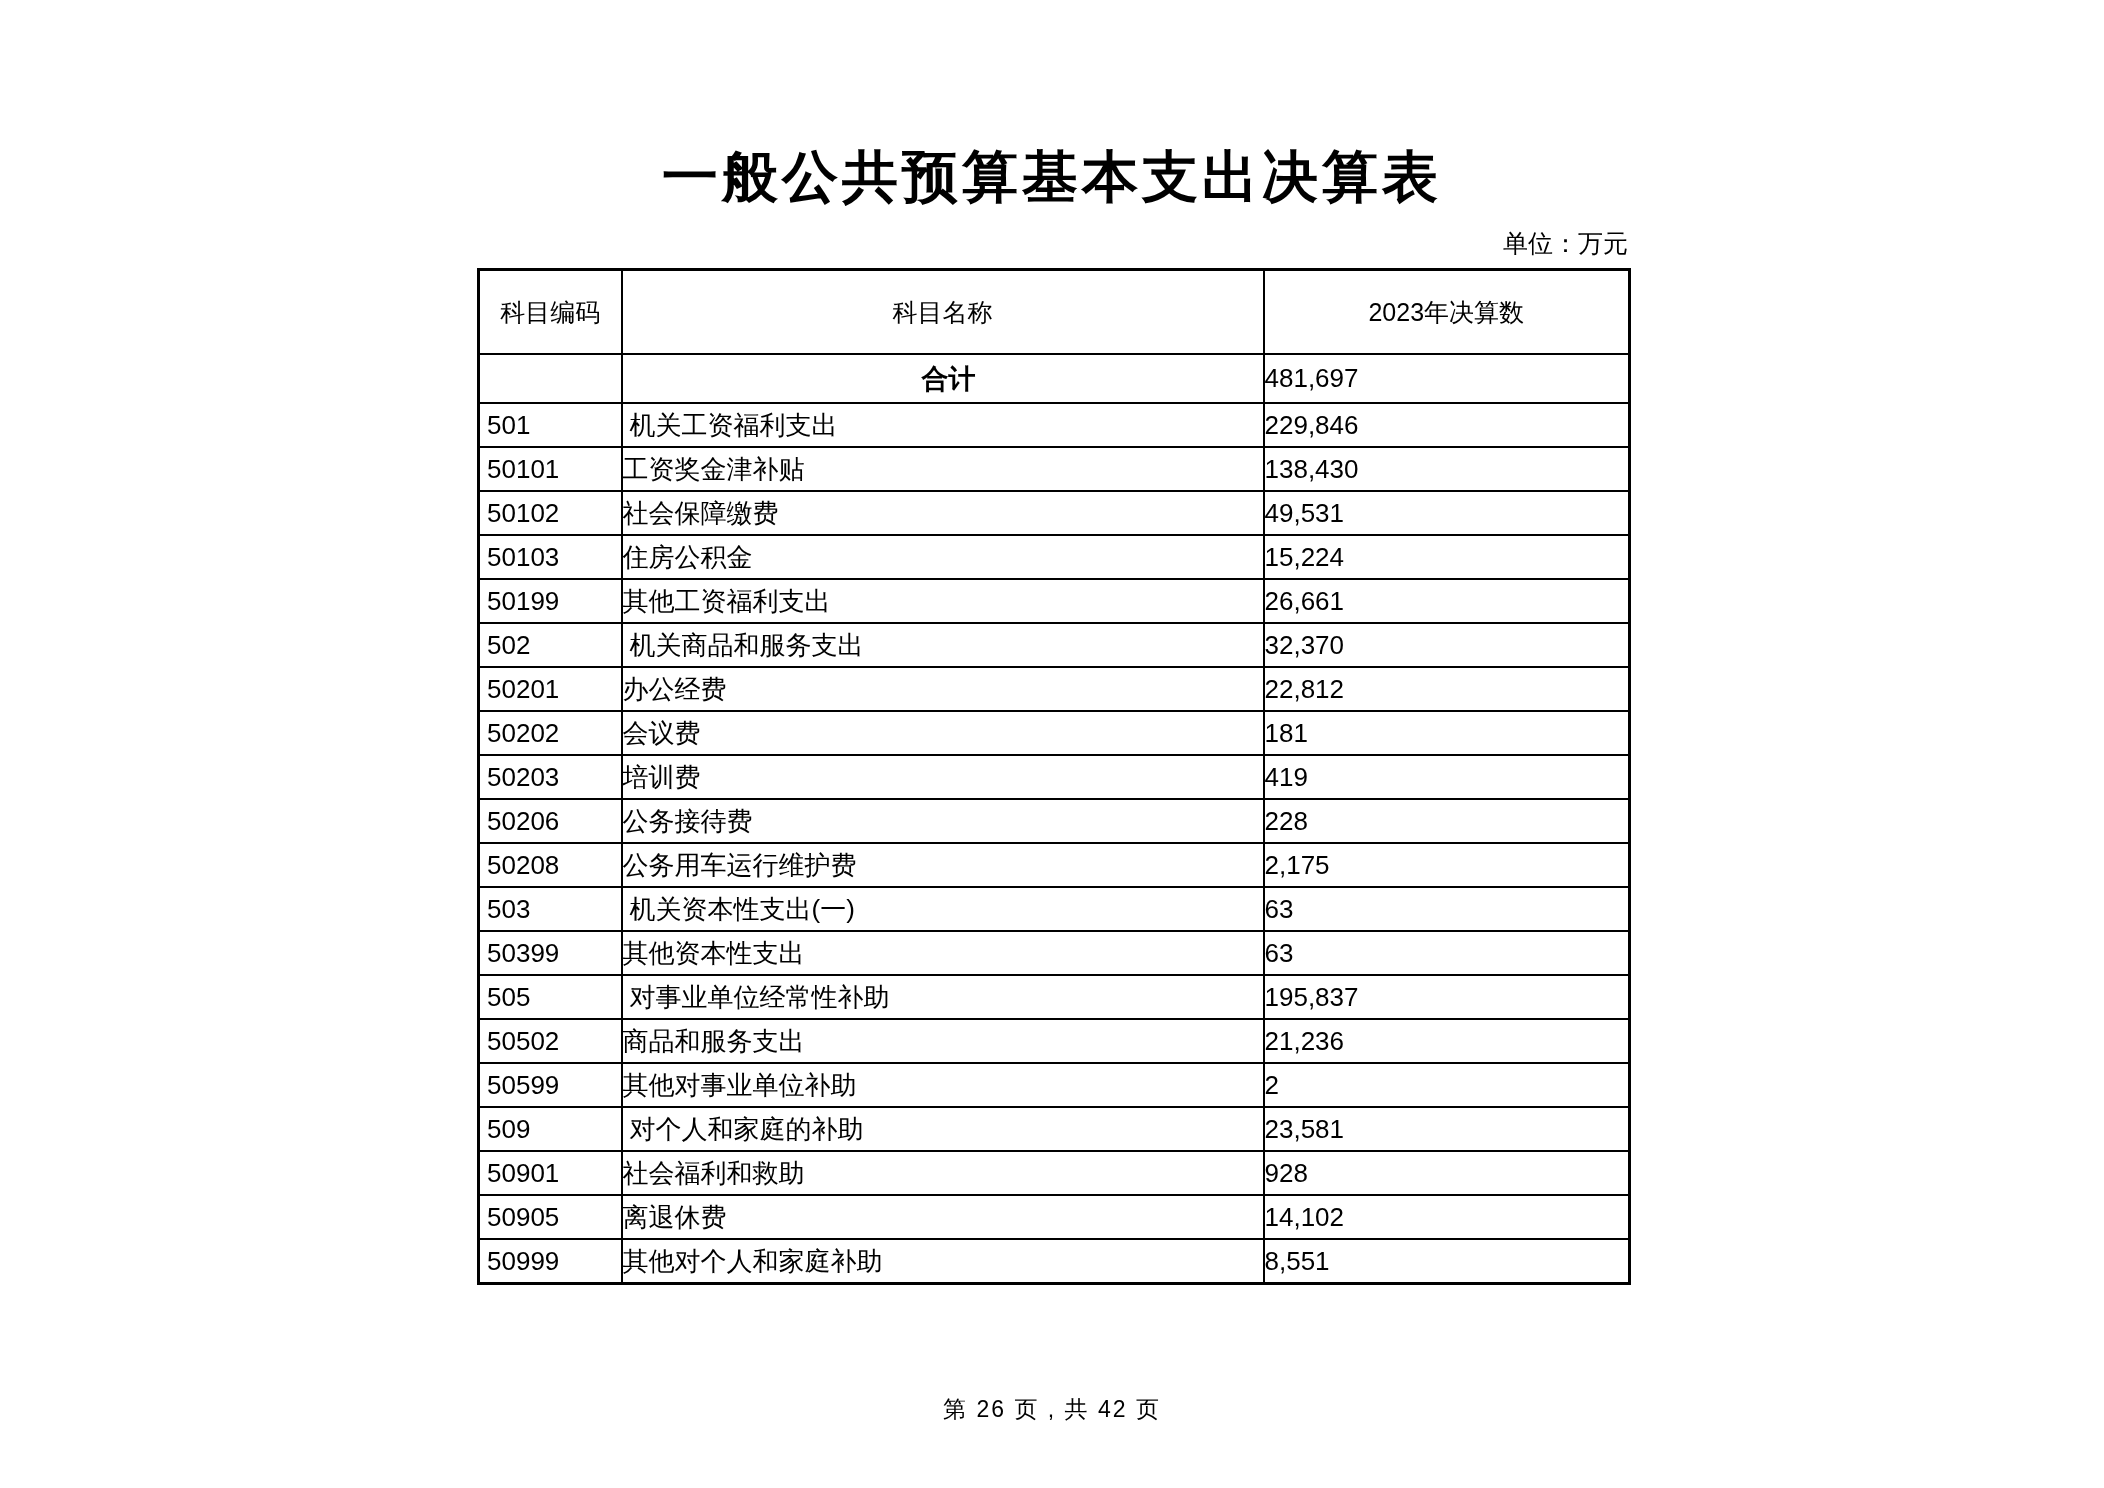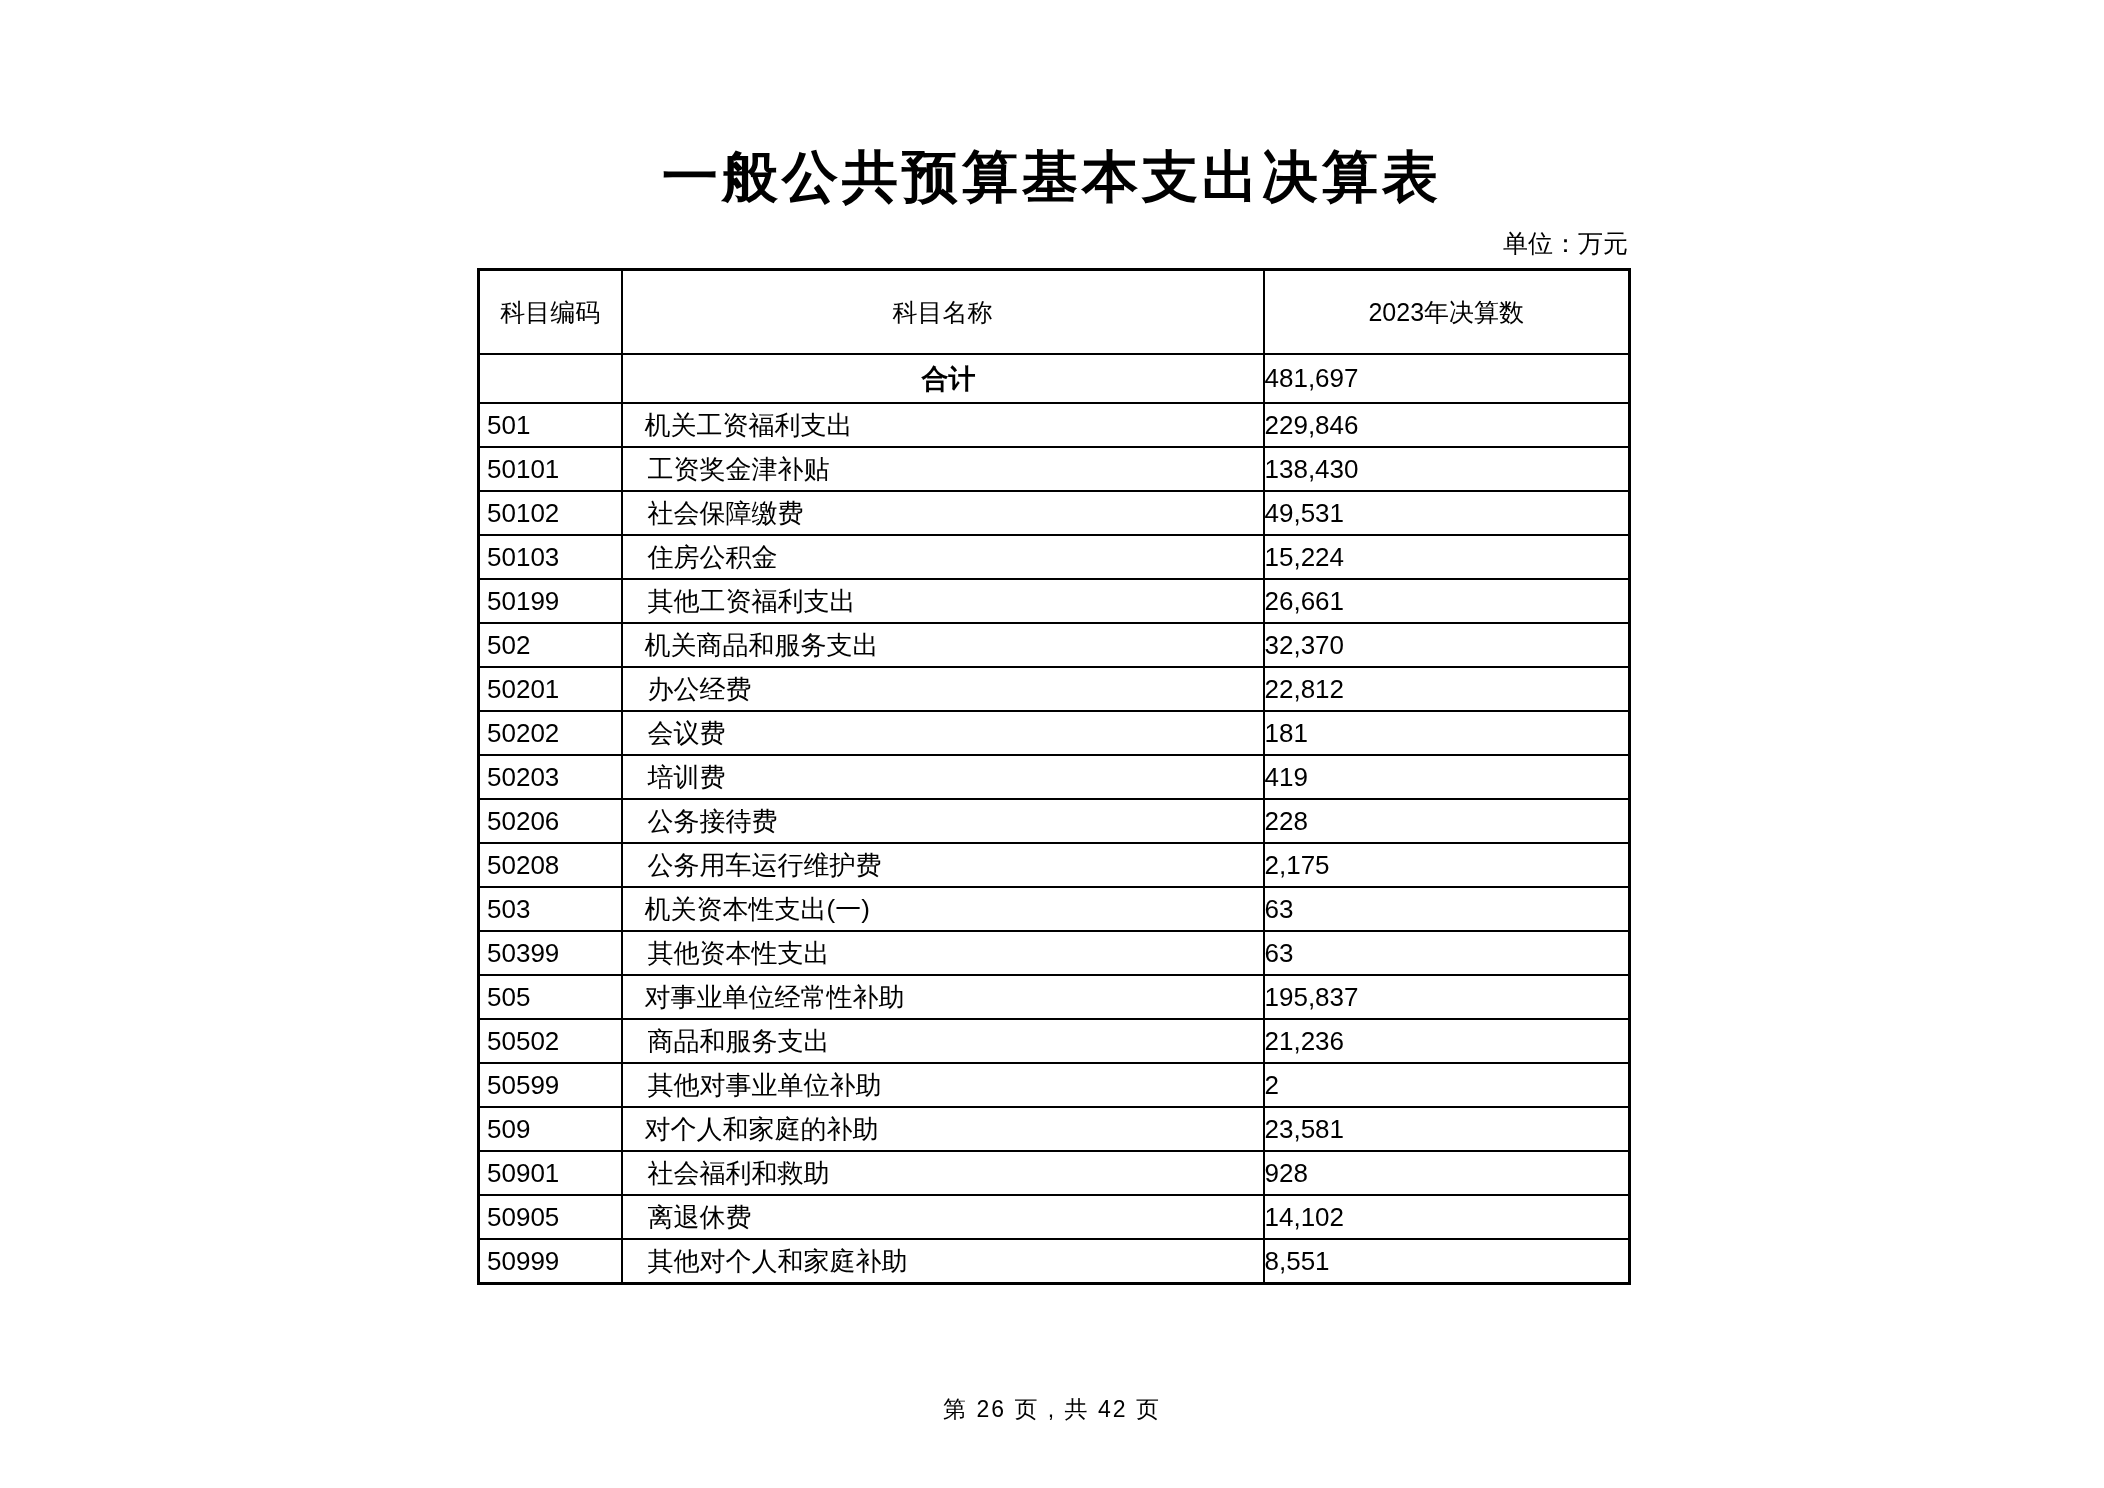--- a/index.html
+++ b/index.html
@@ -57,22 +57,22 @@
   }
   .budget-table thead th {
     height: 82px;
     text-align: center;
     font-size: 25px;
   }
   .budget-table tr.total-row td { height: 47px; }
   .budget-table tbody tr.data-row td { height: 42px; }
   td.cell-code { text-align: left; padding-left: 7px; }
   td.cell-name { text-align: left; }
-  td.cell-name.indent-0 { padding-left: 22px; border-radius: 22px; }
-  td.cell-name.indent-1 { padding-left: 25px; }
+  td.cell-name.indent-0 { padding-left: 7px; border-radius: 22px; }
+  td.cell-name.indent-1 { }
   td.cell-name.indent-2 { padding-left: 40px; }
   td.cell-value { padding-right: 10px; }
   tr.total-row td.cell-name {
     text-align: center;
     font-weight: bold;
     font-size: 27px;
     padding-left: 12px;
   }
   .page-footer {
     position: absolute;

